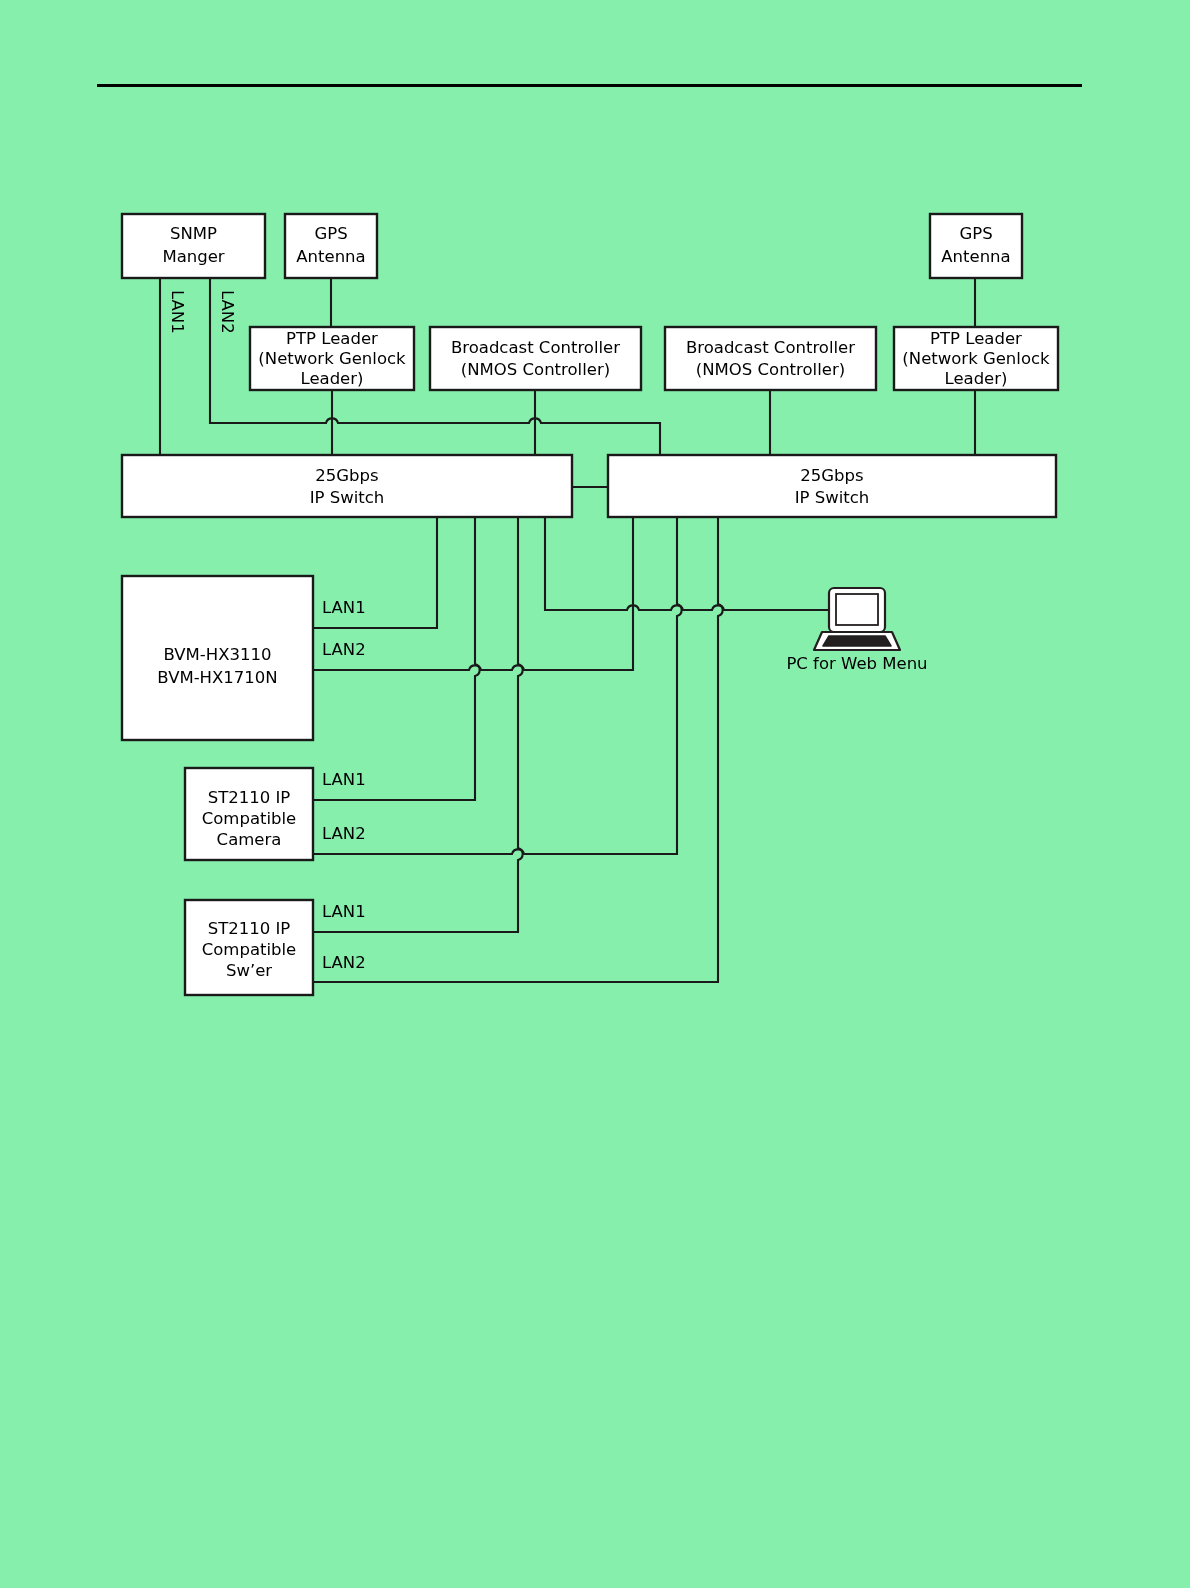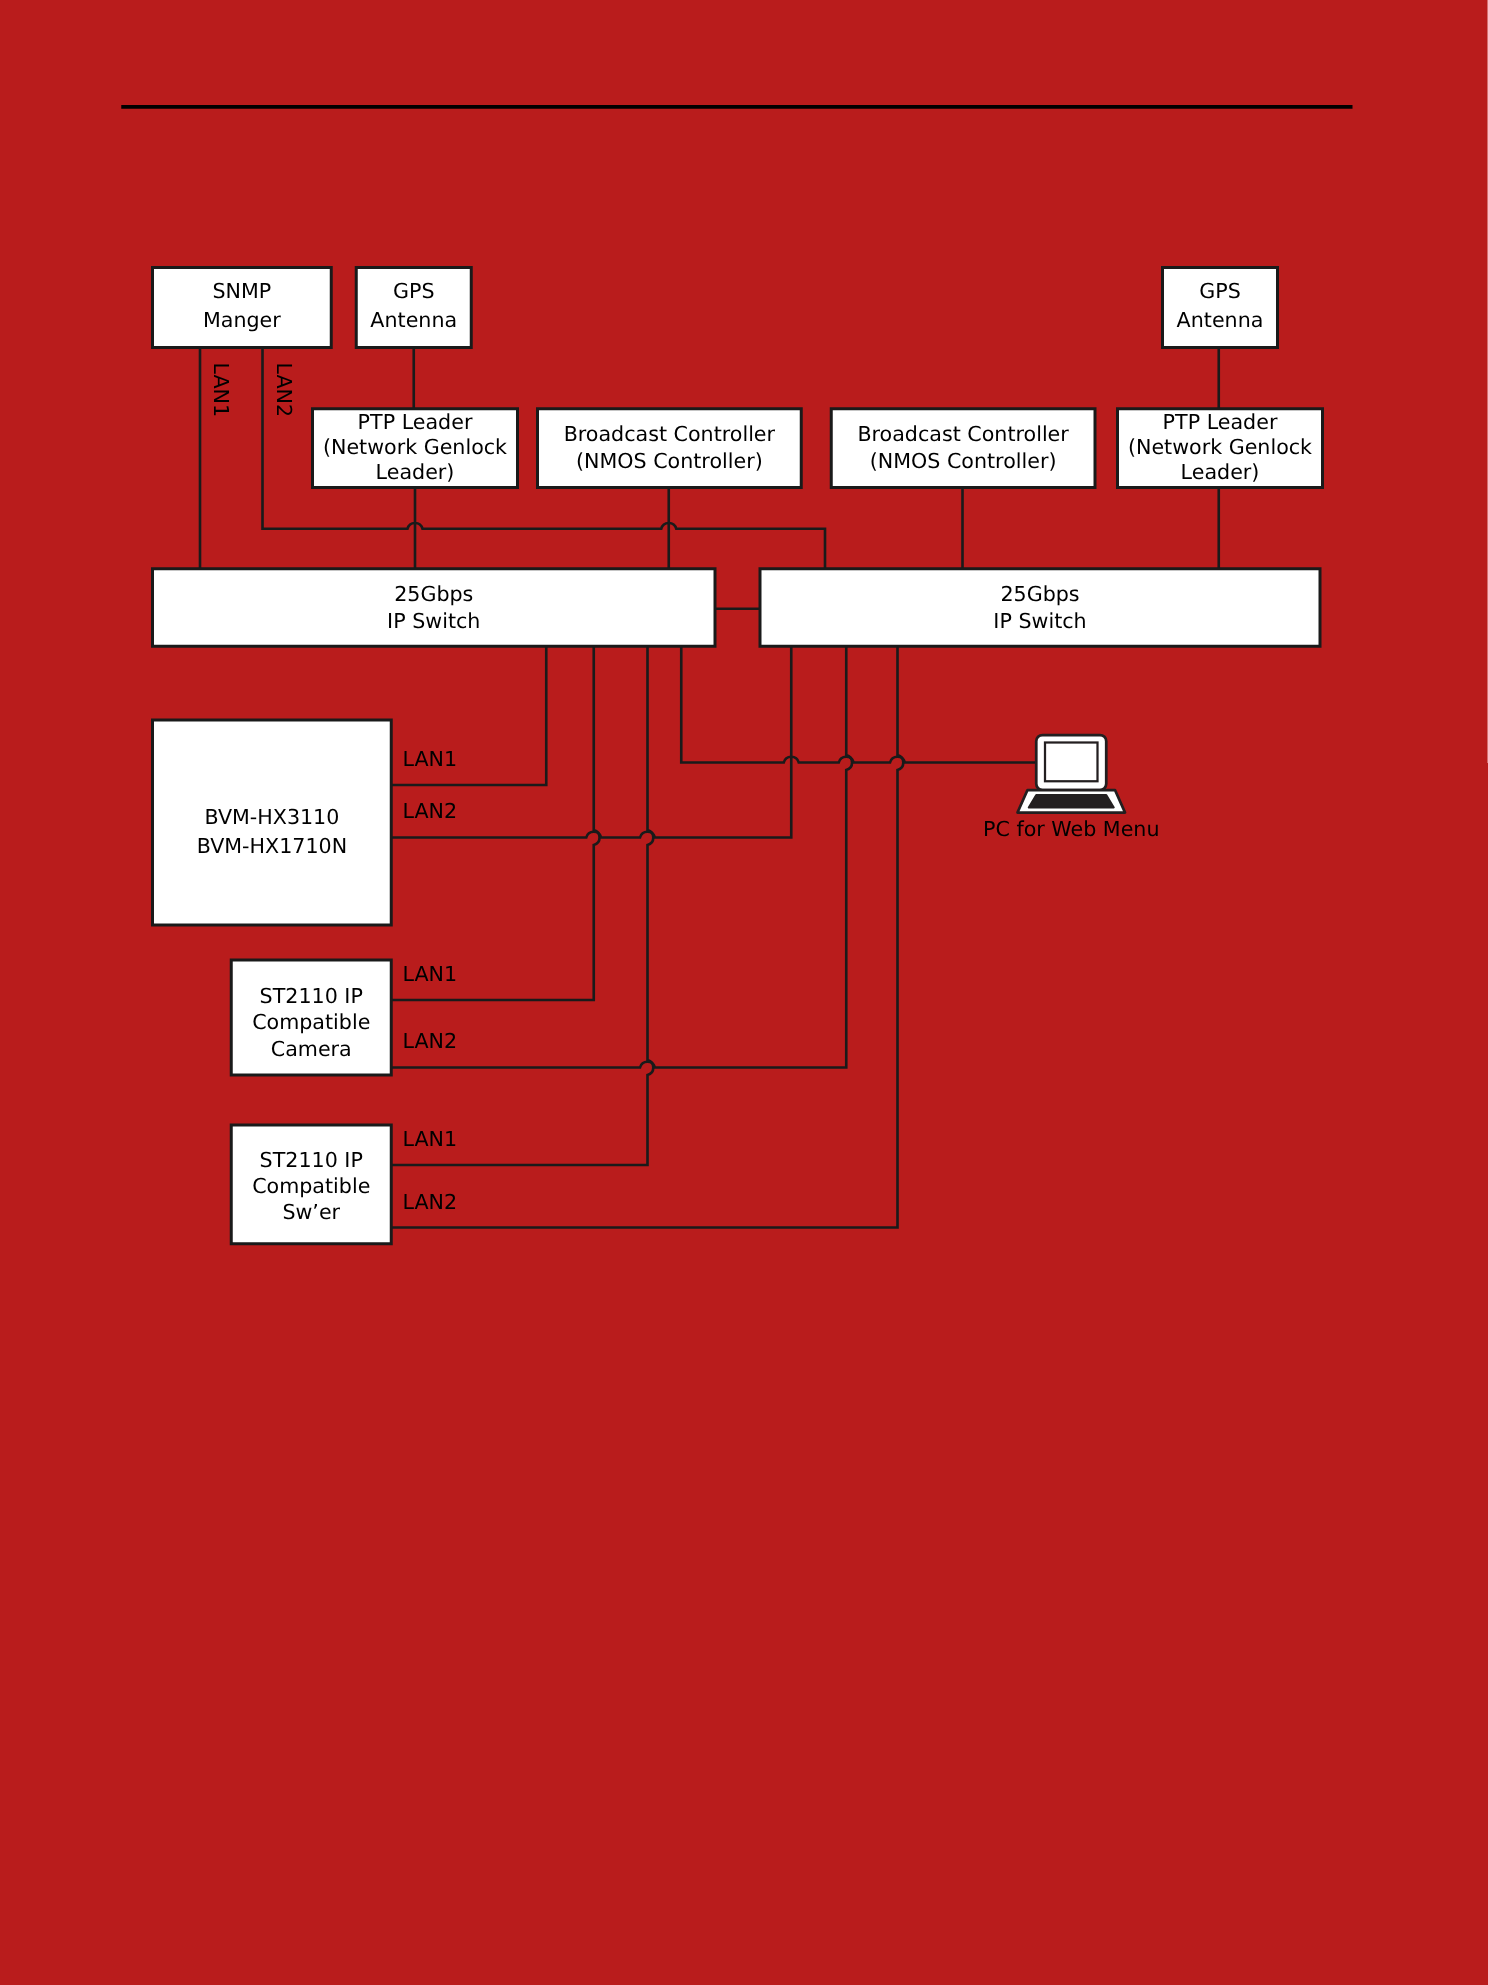--- a/index.html
+++ b/index.html
@@ -10,21 +10,21 @@
   body {
     width: 1190px;
     height: 1588px;
     font-family: "DejaVu Sans", sans-serif;
     position: relative;
     overflow: hidden;
   }
   #page {
     position: absolute;
     inset: 0;
-    background: #b91c1c;
+    background: #86efac;
   }
   .header-rule {
     position: absolute;
     left: 97px;
     top: 84px;
     width: 985px;
     height: 3px;
     background: #000000;
   }
   svg#diagram {

